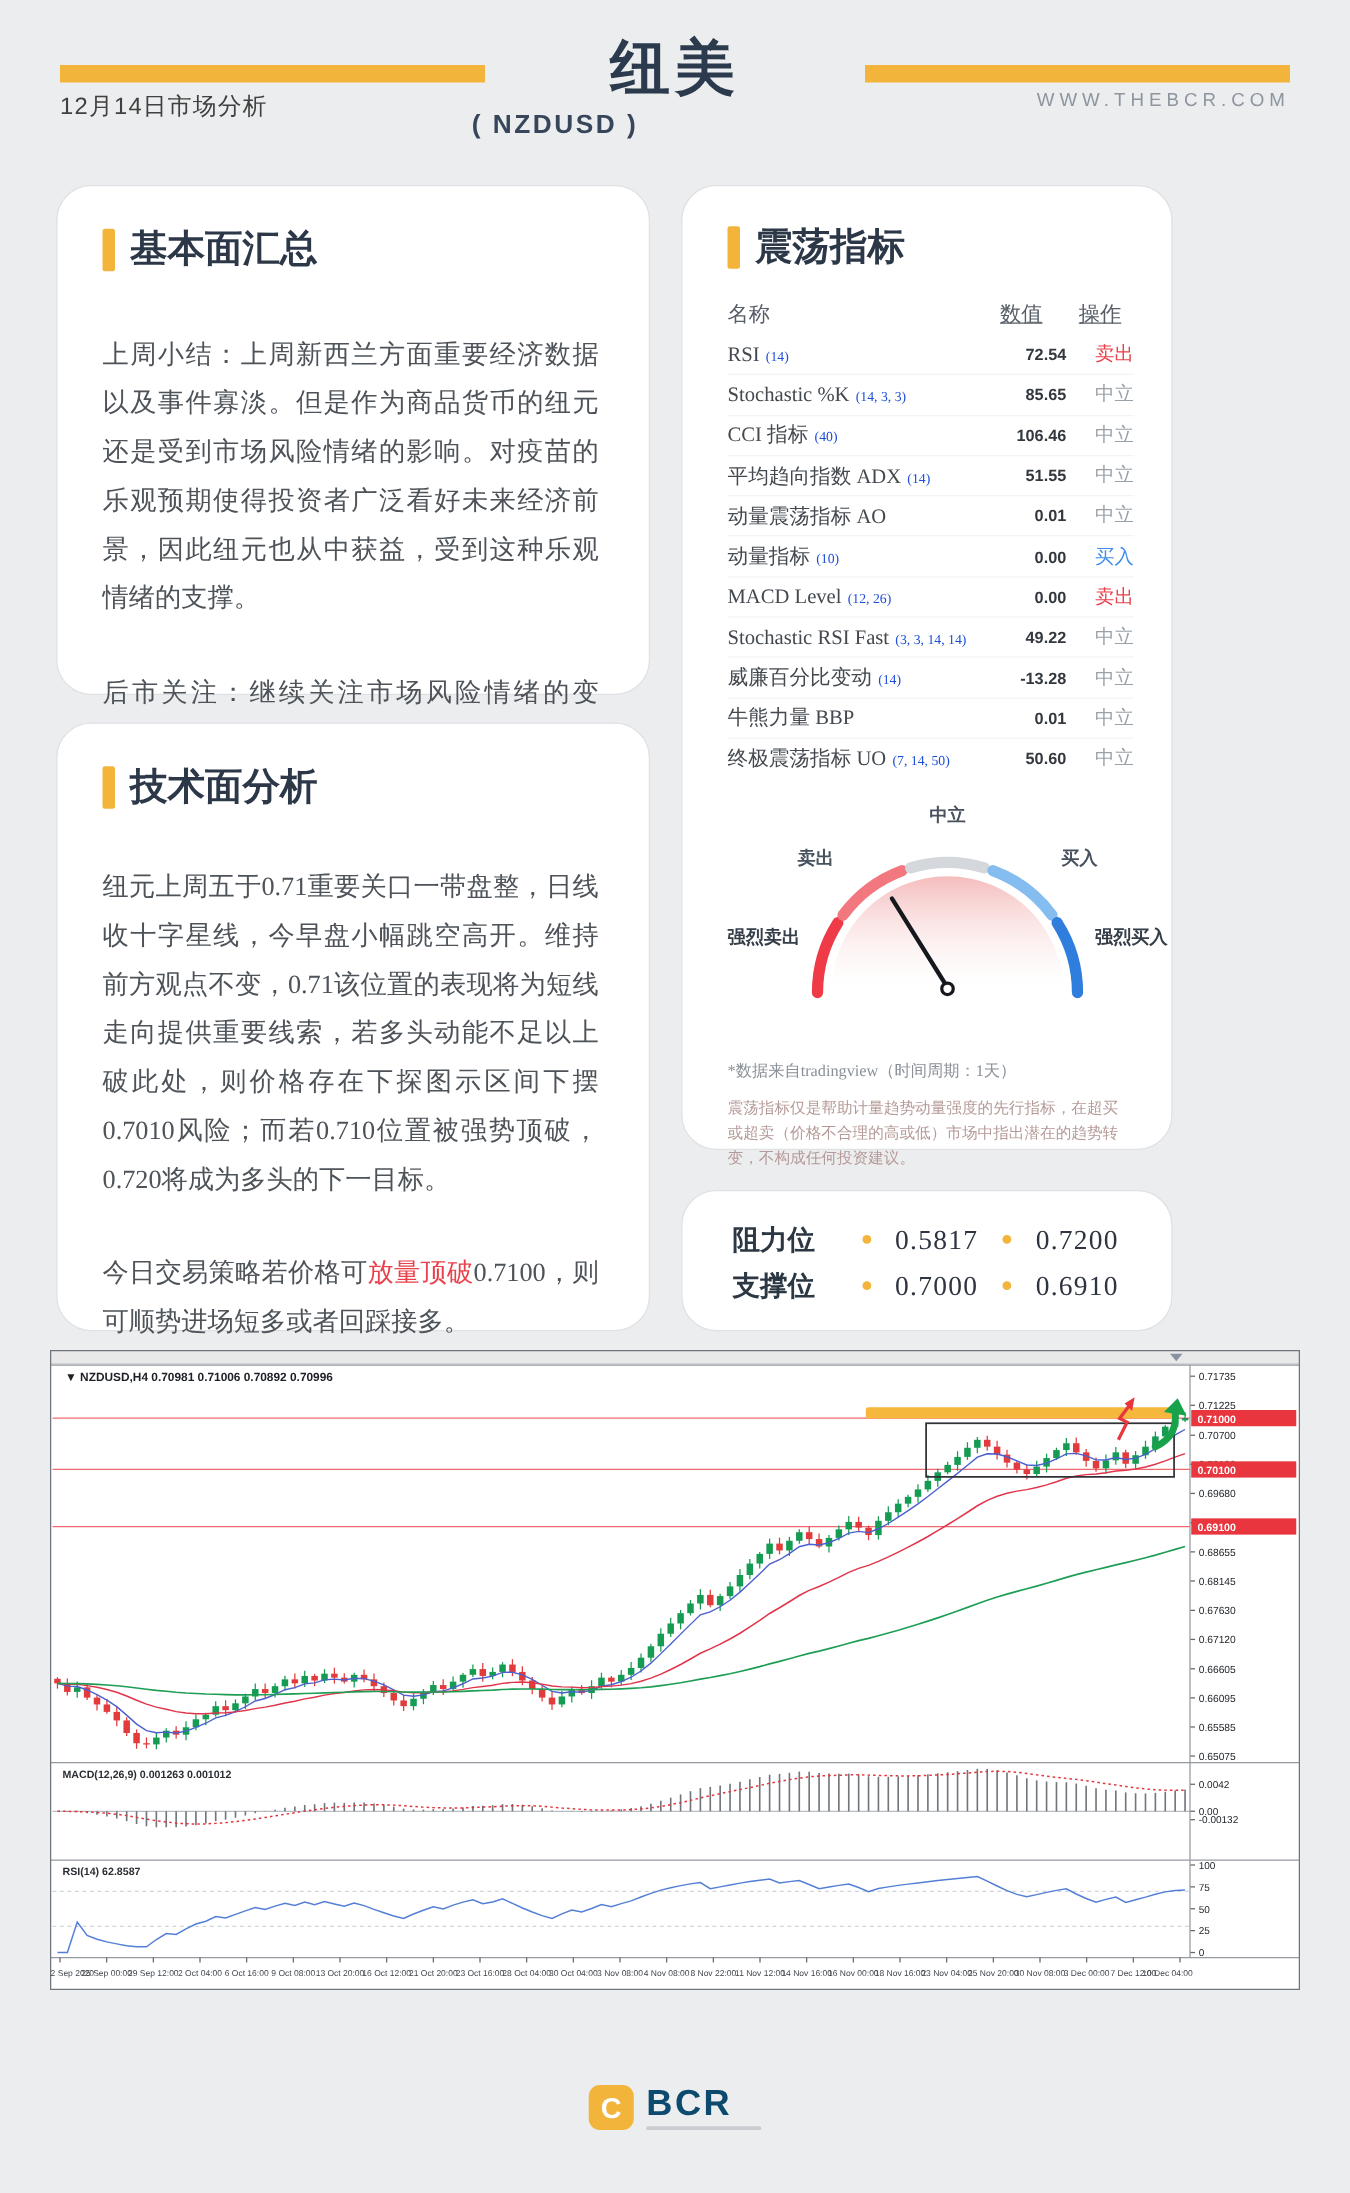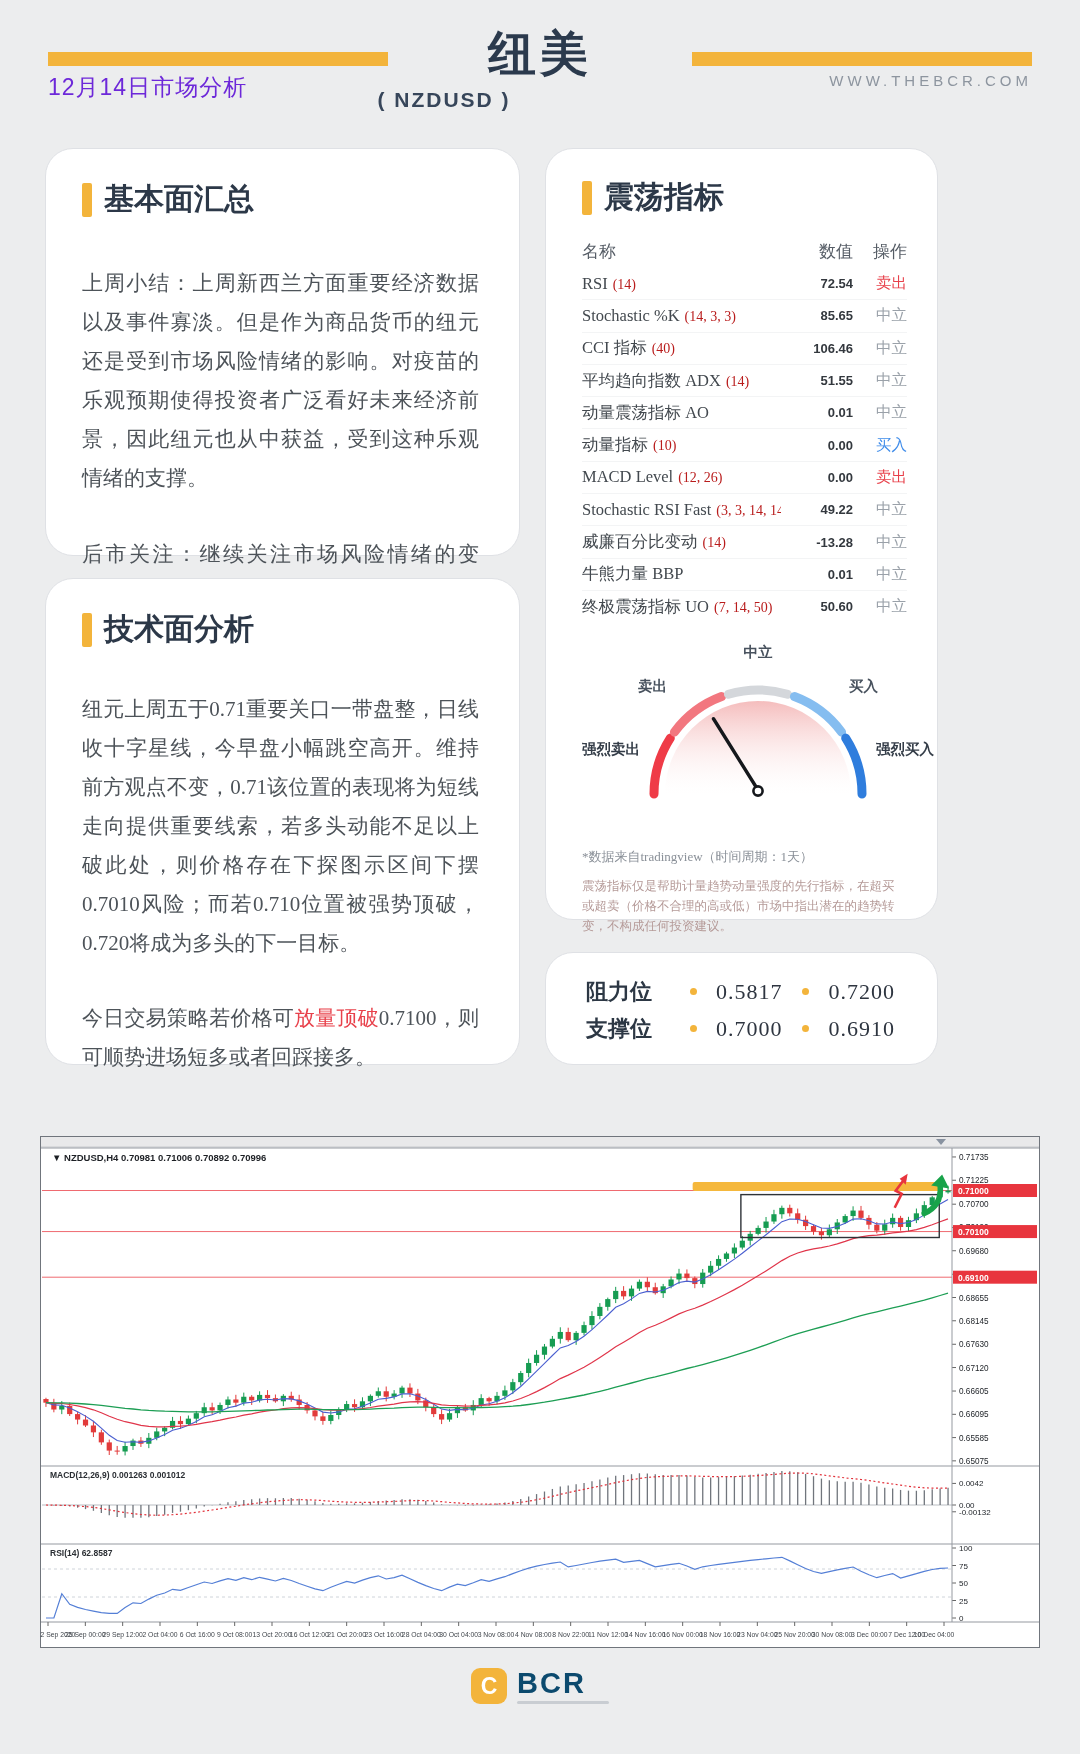--- a/index.html
+++ b/index.html
@@ -3,21 +3,21 @@
 <meta charset="utf-8">
 <style>
   html,body{margin:0;padding:0;}
   body{width:1080px;height:1754px;background:#ecedee;font-family:"Liberation Sans","DejaVu Sans",sans-serif;}
   .page{position:relative;width:1080px;height:1754px;background:#ecedee;overflow:hidden;}
 
   
   .hdr-bar{position:absolute;height:14px;background:#f3b43b;top:52px;}
   .hdr-bar.left{left:48px;width:340px;}
   .hdr-bar.right{left:692px;width:340px;}
-  .hdr-date{position:absolute;left:48px;top:72px;font-size:23px;color:#6d28d9;letter-spacing:1px;}
+  .hdr-date{position:absolute;left:48px;top:72px;font-size:19px;color:#404040;letter-spacing:1px;}
   .hdr-title{position:absolute;left:0;top:22px;width:1080px;text-align:center;font-size:48px;font-weight:bold;color:#2b3a4d;letter-spacing:4px;}
   .hdr-sub{position:absolute;left:0;top:88px;width:888px;text-align:center;font-size:21px;font-weight:bold;color:#37465a;letter-spacing:2px;}
   .hdr-web{position:absolute;right:48px;top:72px;font-size:15px;color:#8d959f;letter-spacing:4px;}
 
   
   .card{position:absolute;background:#fff;border:1.5px solid #dfe1e5;border-radius:28px;box-sizing:border-box;}
   .card-title{display:flex;align-items:center;gap:12px;font-size:30px;font-weight:bold;color:#2c3848;}
   .tbar{width:10px;height:34px;border-radius:2px;background:#f3b43b;flex:0 0 auto;}
   .body-txt{font-family:"Liberation Serif","DejaVu Serif",serif;font-size:21px;line-height:39px;color:#4d5359;text-align:justify;}
   .hl-red{color:#e8414b;}
@@ -28,24 +28,24 @@
   #card-tech{left:45px;top:578px;width:475px;height:487px;padding:30px 40px 0 36px;}
   #card-tech .body-txt{margin-top:40px;}
   #card-tech .p2{margin-top:36px;}
 
   #card-osc{left:545px;top:148px;width:393px;height:772px;padding:28px 30px 0 36px;}
   .osc-table{margin-top:16px;}
   .osc-row{display:grid;grid-template-columns:1fr 72px 54px;align-items:center;height:31.3px;border-bottom:1px solid #f3f4f5;}
   .osc-row:last-child{border-bottom:none;}
   .osc-head{display:grid;grid-template-columns:1fr 72px 54px;align-items:center;height:34px;font-family:"Liberation Serif",serif;font-size:17px;color:#565d66;}
   .osc-name{font-family:"Liberation Serif",serif;font-size:16.5px;color:#43494f;white-space:nowrap;overflow:hidden;}
-  .osc-par{font-family:"Liberation Serif",serif;font-size:14px;color:#b91c1c;margin-left:5px;}
+  .osc-par{font-family:"Liberation Serif",serif;font-size:11px;color:#1d4ed8;margin-left:5px;}
   .osc-val{text-align:right;font-size:13px;font-weight:bold;color:#33383e;}
   .osc-act{text-align:right;font-family:"Liberation Serif",serif;font-size:15.5px;}
-  .col-r{text-align:right;}
+  .col-r{text-align:center;text-decoration:underline;}
 
   .gauge-wrap{position:relative;width:352px;height:172px;margin:26px auto 0 auto;}
   .gauge-svg{position:absolute;left:50%;top:12px;transform:translateX(-50%);}
   .glabel{position:absolute;font-size:14.5px;font-weight:bold;color:#48525e;white-space:nowrap;}
   .glabel.strong{color:#343d48;}
   .gl-neutral{top:-5px;left:50%;transform:translateX(-50%);}
   .gl-sell{top:29px;left:56px;}
   .gl-buy{top:29px;right:56px;}
   .gl-ssell{top:92px;left:0px;}
   .gl-sbuy{top:92px;right:0px;}
@@ -53,21 +53,21 @@
   .osc-notes{margin-top:28px;padding-right:4px;}
   .note1{font-family:"Liberation Serif",serif;font-size:13px;color:#8a9098;}
   .note2{margin-top:10px;font-family:"Liberation Serif",serif;font-size:12.5px;line-height:20px;color:#b59a98;}
 
   #card-levels{left:545px;top:952px;width:393px;height:113px;padding:20px 34px 0 40px;}
   .lv-row{display:grid;grid-template-columns:92px 30px 1fr 30px 1fr;align-items:center;height:37px;}
   .lv-label{font-size:22px;font-weight:bold;color:#2c3744;}
   .lv-dot{width:7px;height:7px;border-radius:50%;background:#f3b43b;justify-self:center;}
   .lv-val{font-family:"Liberation Serif",serif;font-size:22px;color:#2e3540;text-align:center;letter-spacing:1px;}
 
-  #chart-box{position:absolute;left:40px;top:1136px;width:969px;height:512px;background:#bef264;}
+  #chart-box{position:absolute;left:40px;top:1080px;width:969px;height:512px;background:#bef264;}
 
   
   .footer{position:absolute;left:0;top:1668px;width:1080px;display:flex;justify-content:center;}
   .logo{display:flex;align-items:center;gap:10px;}
   .logo-ic{width:36px;height:36px;border-radius:9px;background:#f3b43b;color:#fff;font-weight:bold;font-size:23px;display:flex;align-items:center;justify-content:center;}
   .logo-tx{display:flex;flex-direction:column;}
   .logo-bcr{font-size:29px;font-weight:bold;color:#0c4a6e;letter-spacing:2px;line-height:30px;}
   .logo-line{height:3px;width:92px;background:#c9cdd2;margin-top:3px;border-radius:2px;}
 </style>
 </head>

